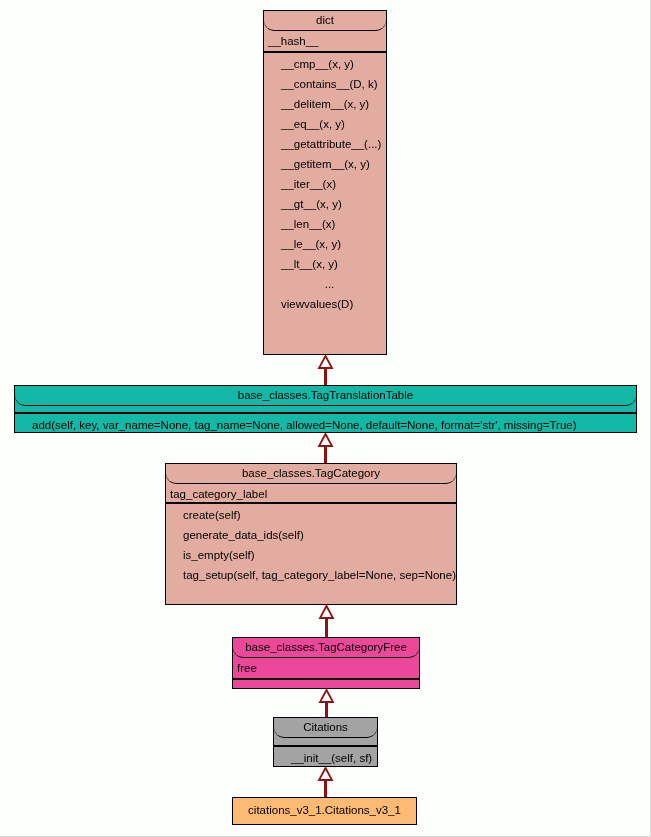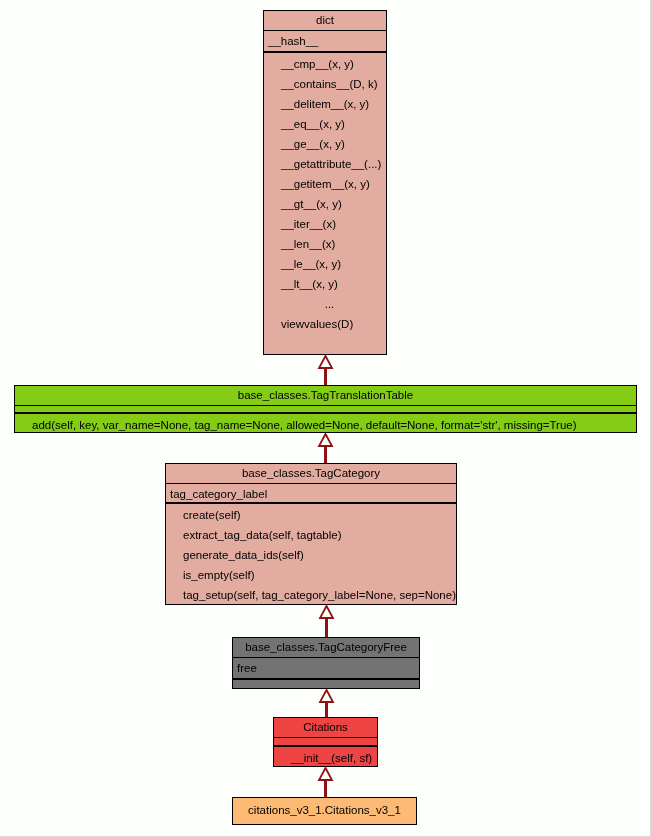--- a/index.html
+++ b/index.html
@@ -9,21 +9,21 @@
     background:#fdfffd;overflow:hidden;
     border-right:1px solid #d8dbd8;border-bottom:1px solid #d8dbd8;
     box-sizing:border-box;
   }
   .uml-class{
     position:absolute;border:1px solid #000;box-sizing:border-box;
     display:flex;flex-direction:column;cursor:pointer;
   }
   .uml-title{
     flex:0 0 auto;height:19px;line-height:19px;text-align:center;
-    border-bottom:1px solid #000;white-space:nowrap;overflow:hidden;
+    border-bottom:1px solid #000;white-space:nowrap;overflow:hidden;border-radius:10px;
   }
   .uml-class.single .uml-title{border-bottom:none;height:100%;line-height:25px;}
   .uml-attrs{
     flex:0 0 auto;border-bottom:2px solid #000;box-sizing:border-box;
     padding-left:4px;overflow:hidden;
   }
   .uml-methods{flex:1 1 auto;padding-left:17px;padding-top:1px;overflow:hidden;}
   .uml-row{height:20px;line-height:20px;white-space:nowrap;}
   .uml-row.center{text-align:center;padding-right:8px;}
   #arrow-layer{position:absolute;left:0;top:0;pointer-events:none;}
@@ -35,60 +35,58 @@
     <div class="uml-class" style="left: 263px; top: 10px; width: 124px; height: 345px; background: rgb(227, 172, 160);">
       <div class="uml-title">dict</div>
       <div class="uml-attrs" style="height: 22px;">
         <div class="uml-row">__hash__</div>
       </div>
       <div class="uml-methods">
         <div class="uml-row">__cmp__(x, y)</div>
         <div class="uml-row">__contains__(D, k)</div>
         <div class="uml-row">__delitem__(x, y)</div>
         <div class="uml-row">__eq__(x, y)</div>
-        <div class="uml-row">__ge__(x, y)</div>
         <div class="uml-row">__getattribute__(...)</div>
         <div class="uml-row">__getitem__(x, y)</div>
+        <div class="uml-row">__iter__(x)</div>
         <div class="uml-row">__gt__(x, y)</div>
-        <div class="uml-row">__iter__(x)</div>
         <div class="uml-row">__len__(x)</div>
         <div class="uml-row">__le__(x, y)</div>
         <div class="uml-row">__lt__(x, y)</div>
         <div class="uml-row center">...</div>
         <div class="uml-row">viewvalues(D)</div>
       </div>
     </div>
-    <div class="uml-class" style="left: 14px; top: 385px; width: 623px; height: 48px; background: #84cc16;">
+    <div class="uml-class" style="left: 14px; top: 385px; width: 623px; height: 48px; background: #14b8a6;">
       <div class="uml-title">base_classes.TagTranslationTable</div>
       <div class="uml-attrs" style="height: 8px;"></div>
       <div class="uml-methods">
         <div class="uml-row">add(self, key, var_name=None, tag_name=None, allowed=None, default=None, format='str', missing=True)</div>
       </div>
     </div>
     <div class="uml-class" style="left: 165px; top: 463px; width: 292px; height: 142px; background: rgb(227, 172, 160);">
       <div class="uml-title">base_classes.TagCategory</div>
       <div class="uml-attrs" style="height: 20px;">
         <div class="uml-row">tag_category_label</div>
       </div>
       <div class="uml-methods">
         <div class="uml-row">create(self)</div>
-        <div class="uml-row">extract_tag_data(self, tagtable)</div>
         <div class="uml-row">generate_data_ids(self)</div>
         <div class="uml-row">is_empty(self)</div>
         <div class="uml-row">tag_setup(self, tag_category_label=None, sep=None)</div>
       </div>
     </div>
-    <div class="uml-class" style="left: 232px; top: 637px; width: 188px; height: 52px; background: #737373;">
+    <div class="uml-class" style="left: 232px; top: 637px; width: 188px; height: 52px; background: #ec4899;">
       <div class="uml-title">base_classes.TagCategoryFree</div>
       <div class="uml-attrs" style="height: 22px;">
         <div class="uml-row">free</div>
       </div>
       <div class="uml-methods"></div>
     </div>
-    <div class="uml-class" style="left: 273px; top: 717px; width: 105px; height: 50px; background: #ef4444;">
+    <div class="uml-class" style="left: 273px; top: 717px; width: 105px; height: 50px; background: #a3a3a3;">
       <div class="uml-title">Citations</div>
       <div class="uml-attrs" style="height: 9px;"></div>
       <div class="uml-methods">
         <div class="uml-row">__init__(self, sf)</div>
       </div>
     </div>
     <div class="uml-class single" style="left: 232px; top: 797px; width: 185px; height: 28px; background: #fdba74;">
       <div class="uml-title">citations_v3_1.Citations_v3_1</div>
     </div>
     <svg id="arrow-layer" width="651" height="837">

